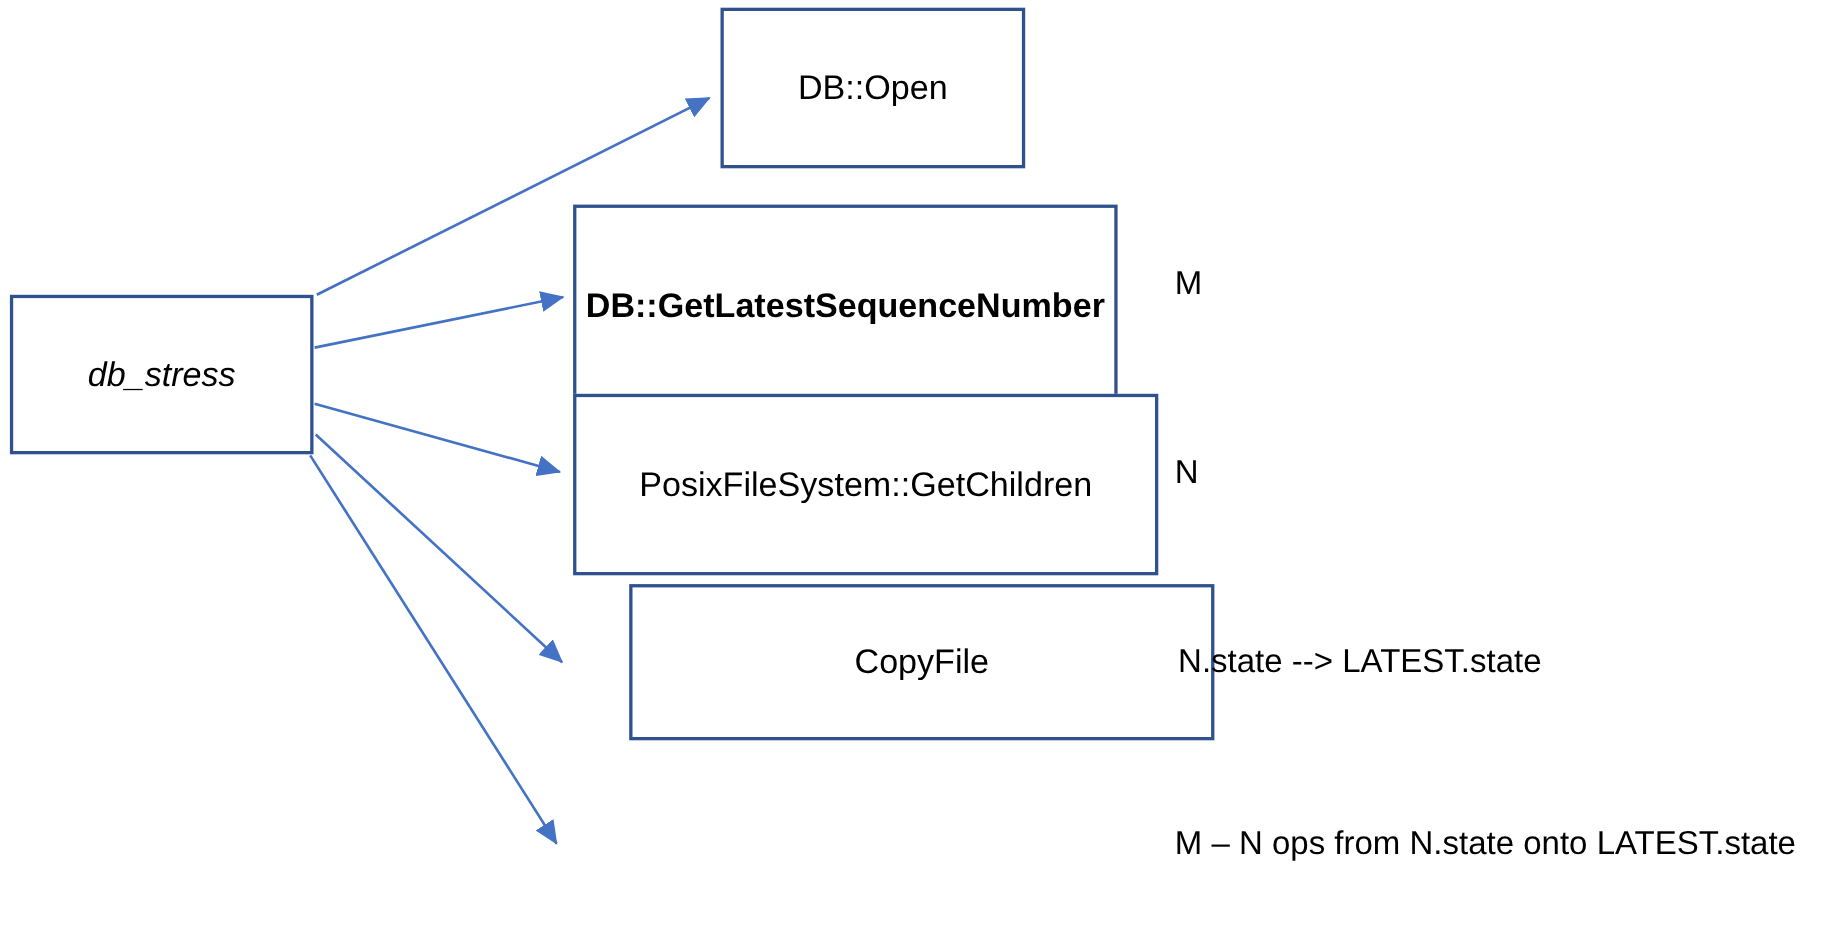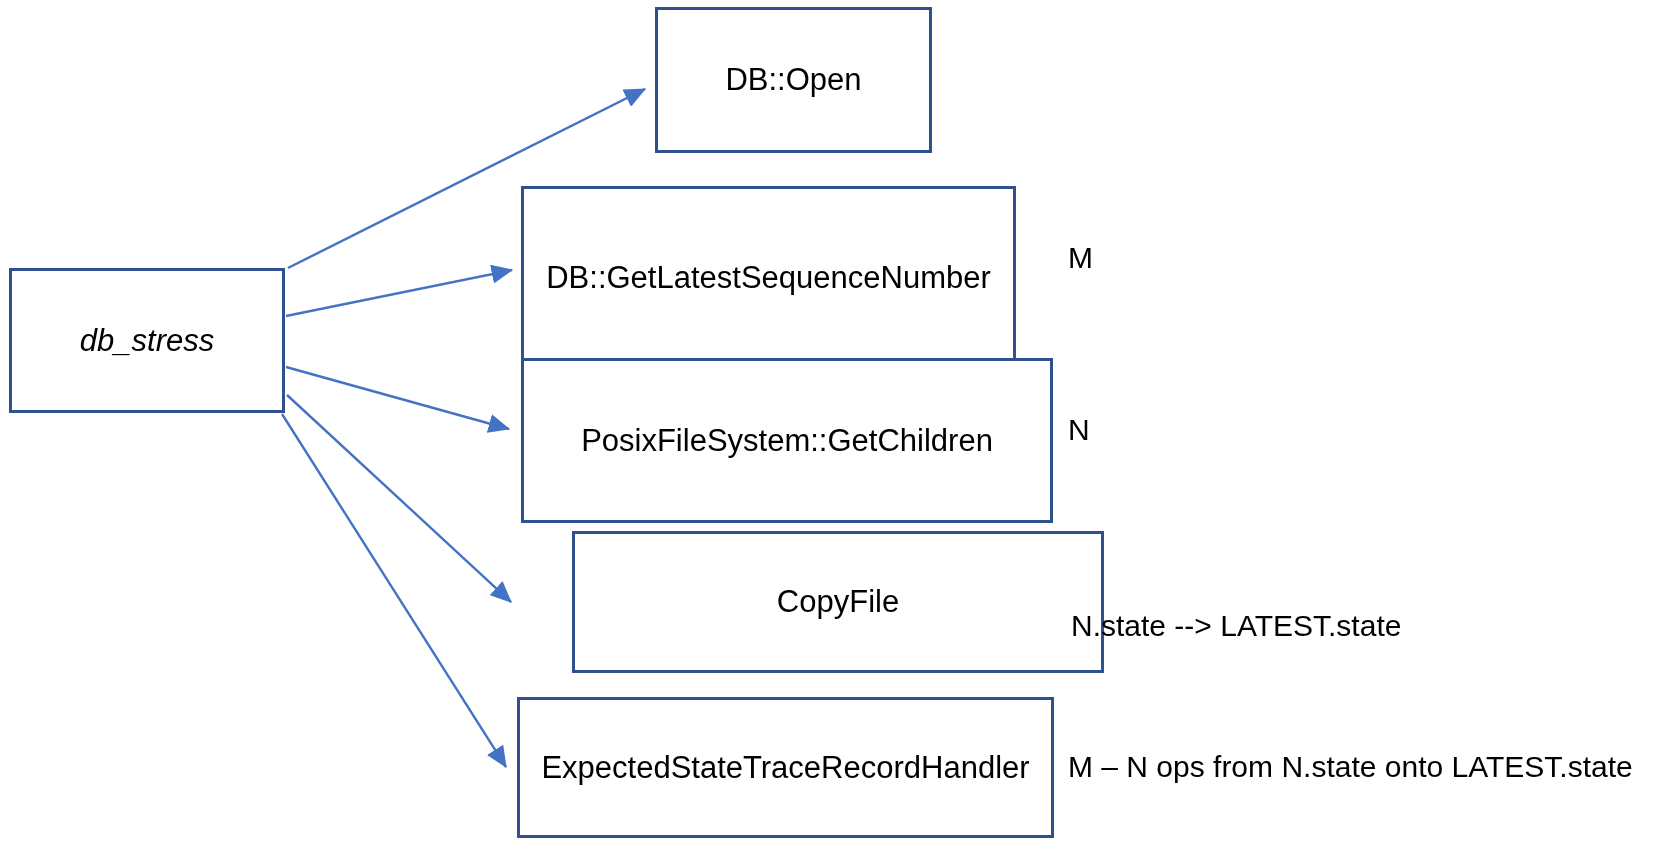--- a/index.html
+++ b/index.html
@@ -38,28 +38,28 @@
   }
   .annotation {
     position: absolute;
     font-size: 30px;
     line-height: 40px;
     white-space: nowrap;
   }
   
   #node-db-stress        { left: 9px;   top: 268px; width: 276px; height: 145px; font-style: italic; }
   #node-db-open          { left: 655px; top: 7px;   width: 277px; height: 146px; }
-  #node-get-latest-seq   { left: 521px; top: 186px; width: 495px; height: 183px; }
+  #node-get-latest-seq   { left: 521px; top: 186px; width: 495px; height: 183px; font-weight: bold; }
   #node-get-children     { left: 521px; top: 358px; width: 532px; height: 165px; }
   #node-copy-file        { left: 526px; top: 531px; width: 532px; height: 142px; margin-left: 46px; }
   #node-trace-handler    { left: 517px; top: 697px; width: 537px; height: 141px; }
   
   #annotation-m            { left: 1068px; top: 238px; }
   #annotation-n            { left: 1068px; top: 410px; }
-  #annotation-copyfile     { left: 1071px; top: 582px; margin-top: 24px; }
+  #annotation-copyfile     { left: 1071px; top: 582px; }
   #annotation-tracehandler { left: 1068px; top: 747px; }
 </style>
 </head>
 <body>
 
 <div class="canvas">
 
   <svg class="arrows-layer" viewBox="0 0 1676 851" xmlns="http://www.w3.org/2000/svg">
     <defs>
       <marker id="arrowhead" markerWidth="10" markerHeight="8" refX="8.5" refY="4" orient="auto">
@@ -86,23 +86,20 @@
   </div>
 
   <div class="node" id="node-get-children">
     <span>PosixFileSystem::GetChildren</span>
   </div>
 
   <div class="node" id="node-copy-file">
     <span>CopyFile</span>
   </div>
 
-  <div class="node" id="node-trace-handler">
-    <span>ExpectedStateTraceRecordHandler</span>
-  </div>
 
   <div class="annotation" id="annotation-m">M</div>
 
   <div class="annotation" id="annotation-n">N</div>
 
   <div class="annotation" id="annotation-copyfile">N.state --&gt; LATEST.state</div>
 
   <div class="annotation" id="annotation-tracehandler">M – N ops from N.state onto LATEST.state</div>
 
 </div>

